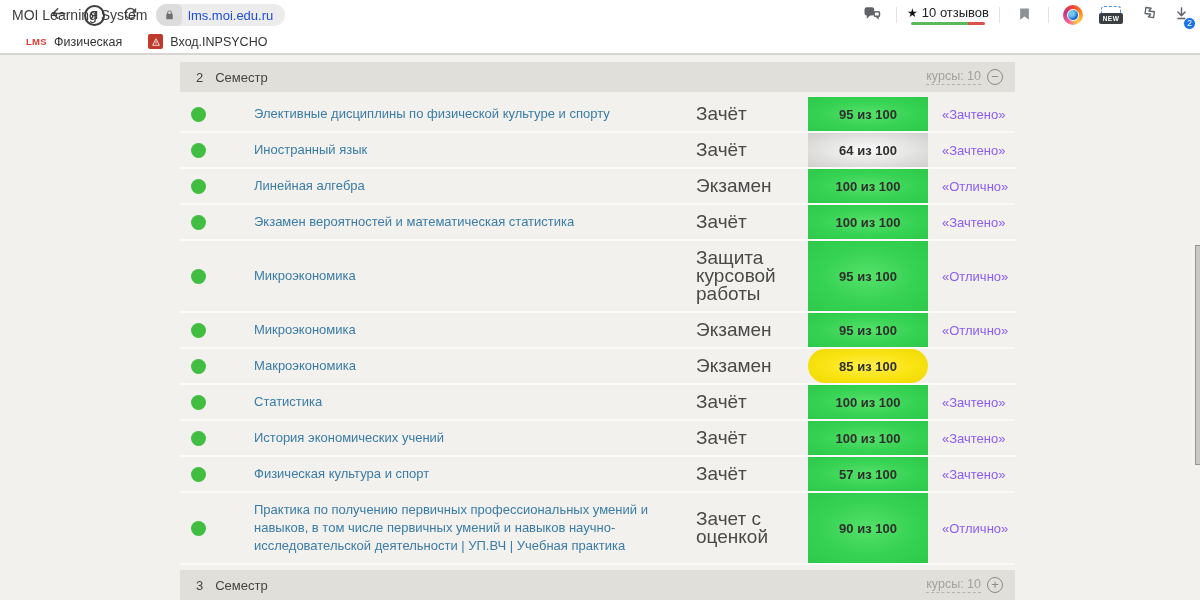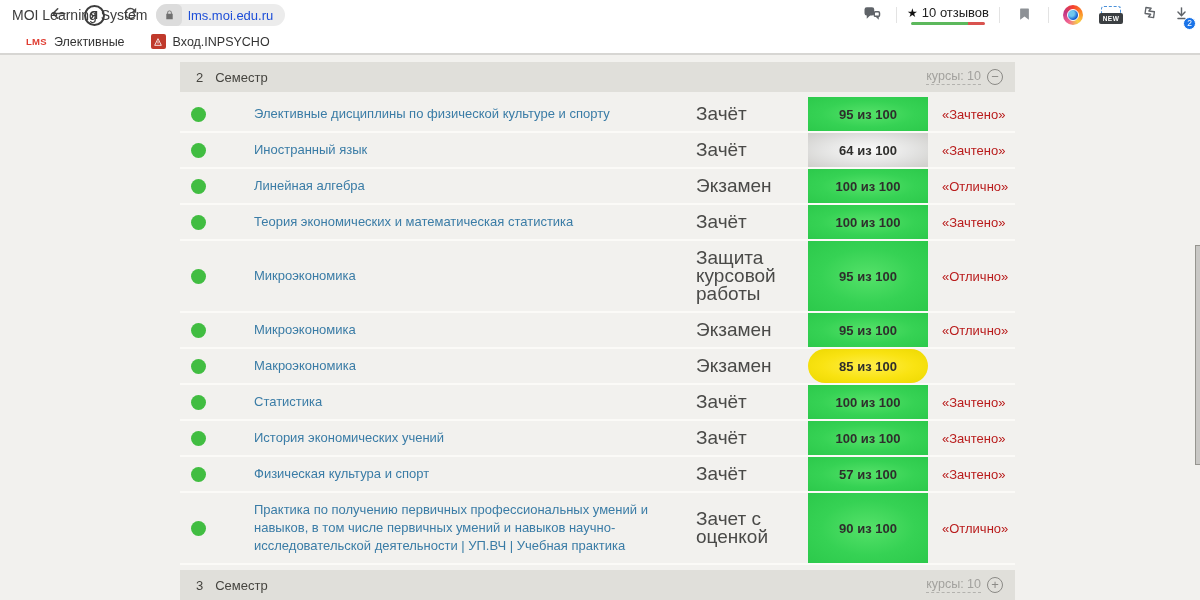--- a/index.html
+++ b/index.html
@@ -55,21 +55,21 @@
   .c-name { width:442px; flex:none; display:flex; align-items:center; padding:8px 10px 8px 0;margin-left:36px; }
   .course-link { font-size:13px; line-height:18px; color:#3a7ca6; text-decoration:none; cursor:pointer; }
   .c-exam { width:112px; flex:none; display:flex; align-items:center; padding:8px 6px 8px 0; }
   .exam-text { font-size:19px; line-height:18px; color:#4a4a48; }
   .c-score { width:120px; flex:none; display:flex; }
   .score-badge { width:100%; display:flex; align-items:center; justify-content:center; font-size:13px; font-weight:bold; color:#2e2e2c; }
   .tone-green  { background:radial-gradient(ellipse at center, #55e169 0%, #36d254 55%, #2cc94b 100%); }
   .tone-silver { background:radial-gradient(ellipse at center, #fbfbfb 0%, #e3e3e2 55%, #cfcecb 100%); }
   .tone-yellow { background:radial-gradient(ellipse at center, #ffee4a 0%, #f9e312 55%, #ecd800 100%);border-radius:17px; }
   .c-grade { flex:1; display:flex; align-items:center; padding-left:14px; }
-  .grade-text { font-size:13px; color:#b91c1c; }
+  .grade-text { font-size:13px; color:#8b5cf6; }
 
   .sec-header.next { margin-top:5px; height:30px; }
 
   
   .scroll-thumb { position:absolute; right:0; top:190px; width:5px; height:220px; background:#c9c8c5; border:1px solid #96958f; border-right:none; }
 </style>
 </head>
 <body>
 
 <div class="chrome">
@@ -160,21 +160,21 @@
             </svg>
         </span>
         <span class="dl-badge">2</span>
       </div>
     </div>
   </div>
 
   <div class="bookmarks">
     <div class="bm">
       <span class="lms-logo">LMS</span>
-      <span class="bm-label">Элективные</span>
+      <span class="bm-label">Физическая</span>
     </div>
     <div class="bm">
       <span class="psy-logo">
         <svg width="10" height="10" viewBox="0 0 24 24" fill="none" stroke="#ffffff" stroke-width="2">
             <path d="M12 4 4 20h16z"></path>
             <path d="M12 10v6"></path>
           </svg>
       </span>
       <span class="bm-label">Вход.INPSYCHO</span>
     </div>
@@ -243,21 +243,21 @@
     </div>
     <div class="c-grade">
       <span class="grade-text">«Отлично»</span>
     </div>
   </div>
         <div class="grow">
     <div class="c-dot">
       <span class="dot" style="background:#41bd41;"></span>
     </div>
     <div class="c-name">
-      <a class="course-link">Теория экономических и математическая статистика</a>
+      <a class="course-link">Экзамен вероятностей и математическая статистика</a>
     </div>
     <div class="c-exam">
       <span class="exam-text">Зачёт</span>
     </div>
     <div class="c-score">
       <span class="score-badge tone-green">100 из 100</span>
     </div>
     <div class="c-grade">
       <span class="grade-text">«Зачтено»</span>
     </div>

